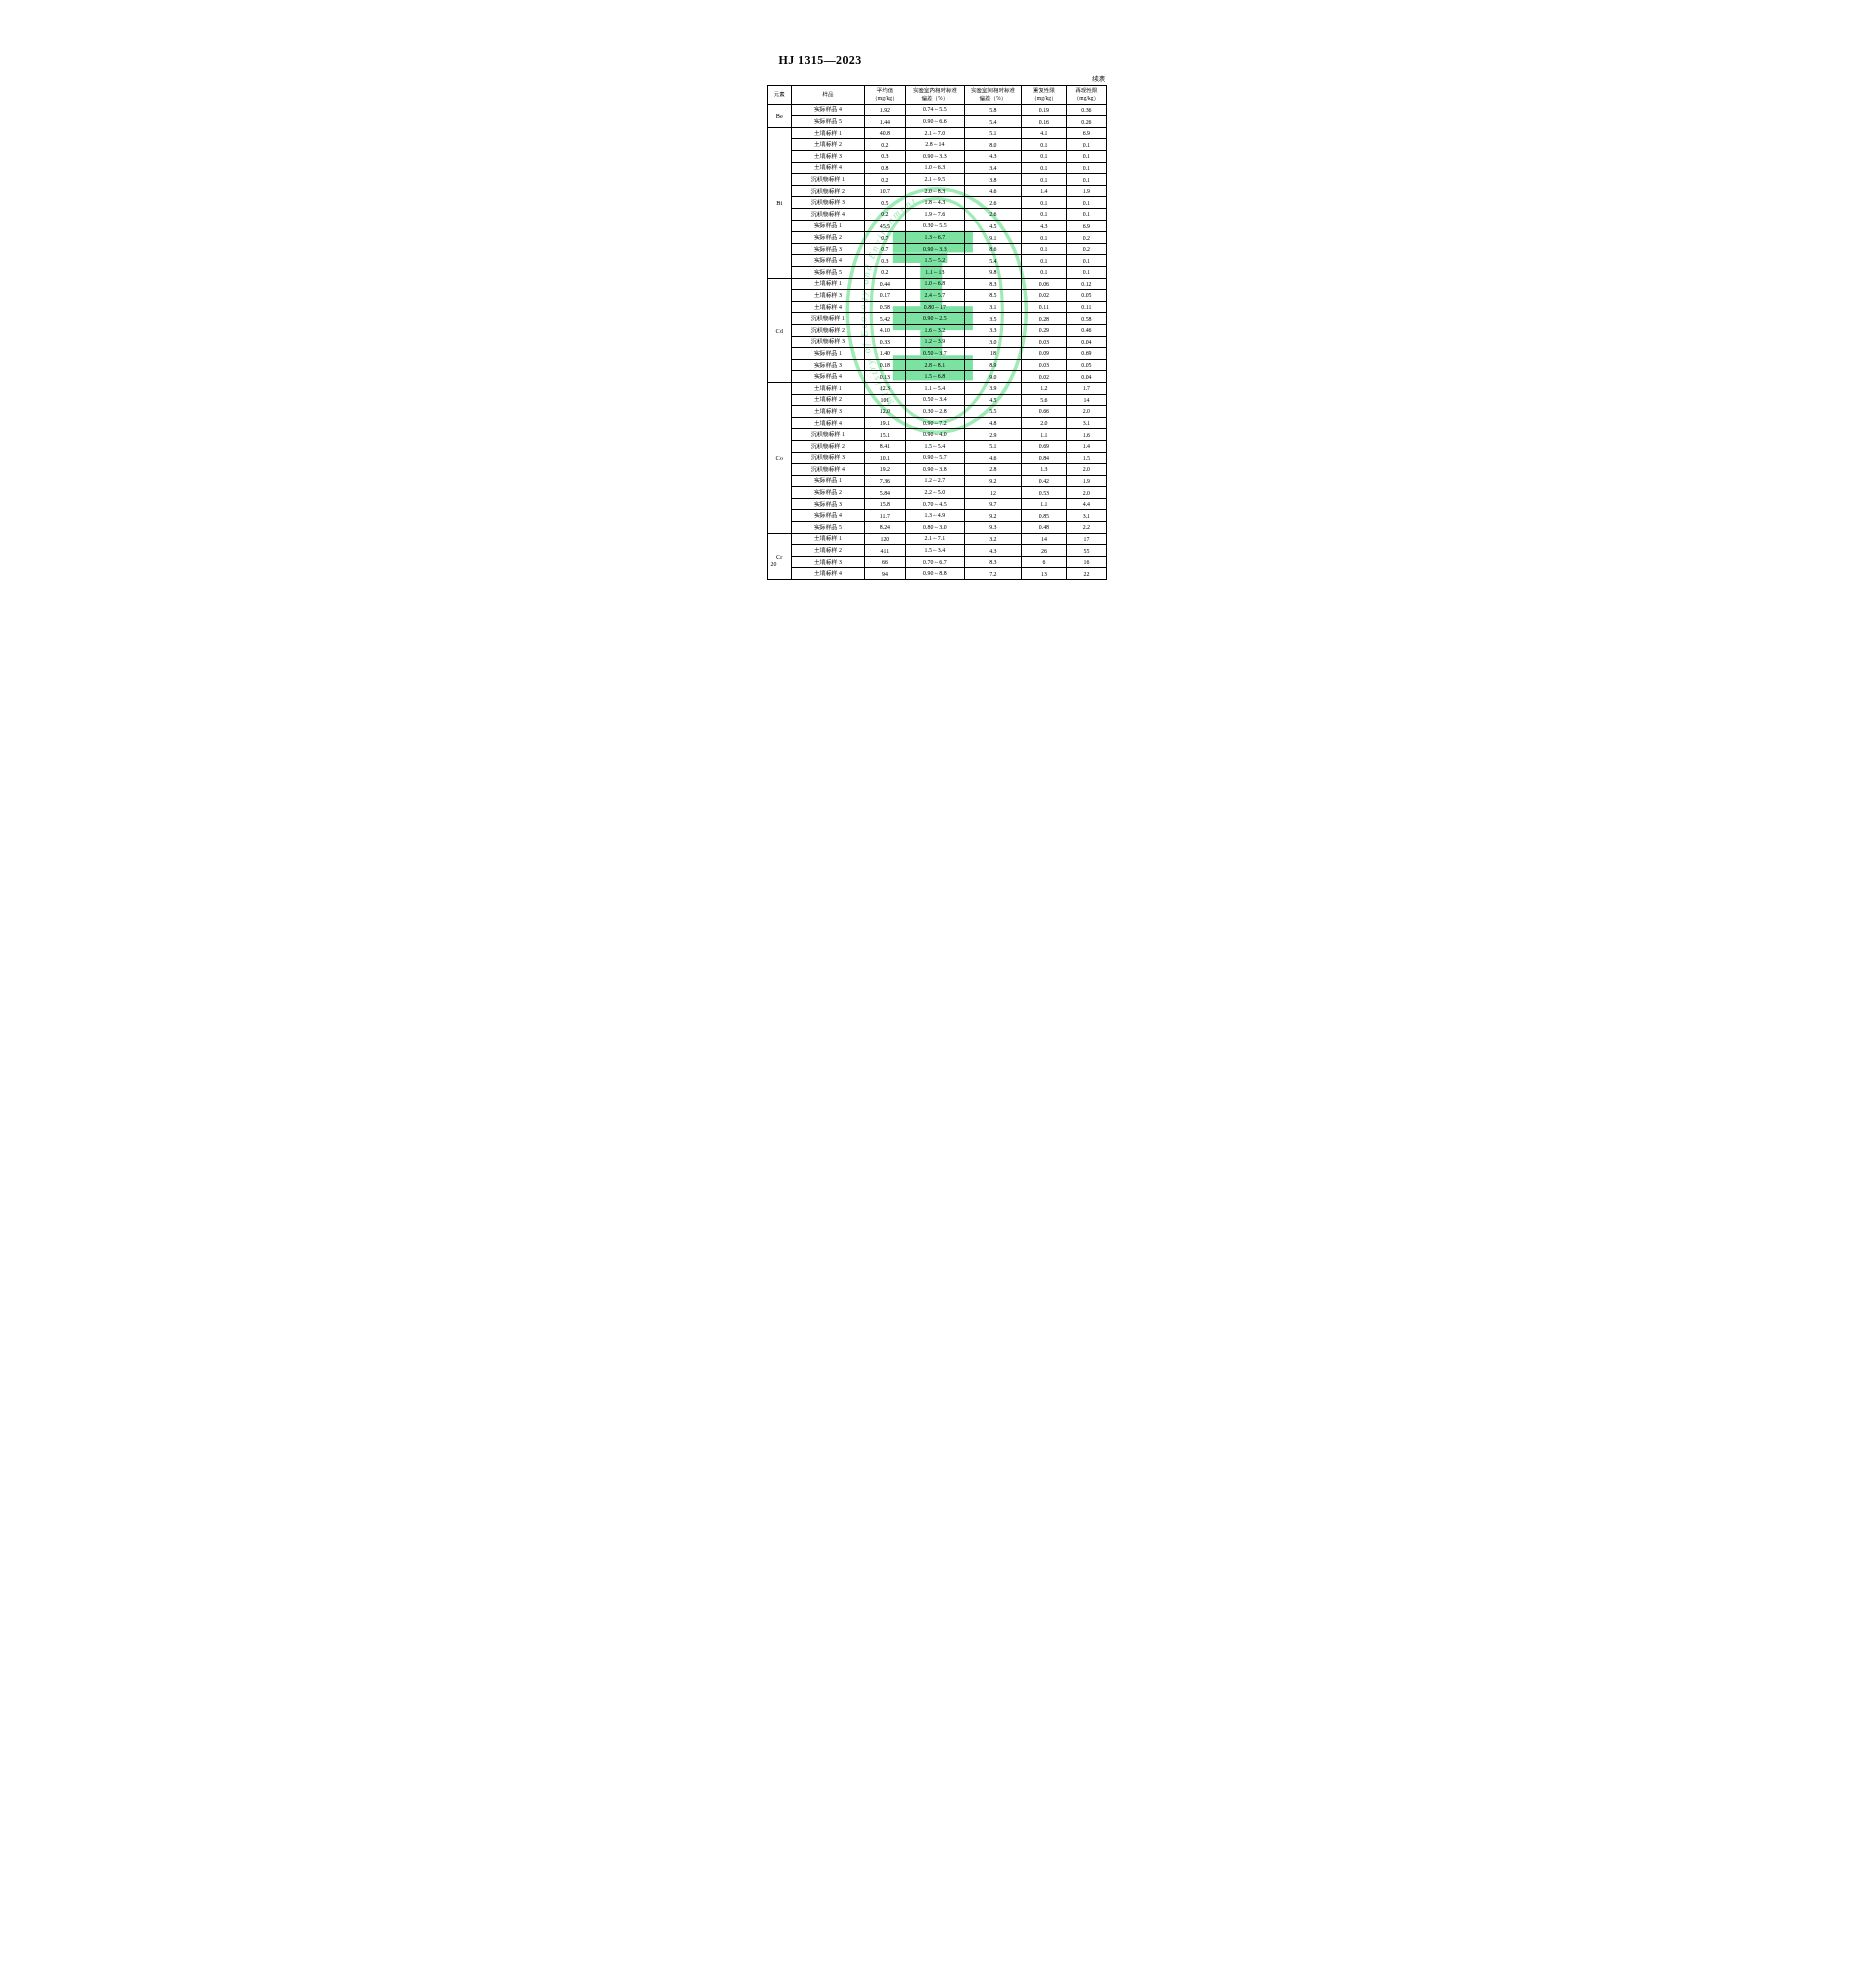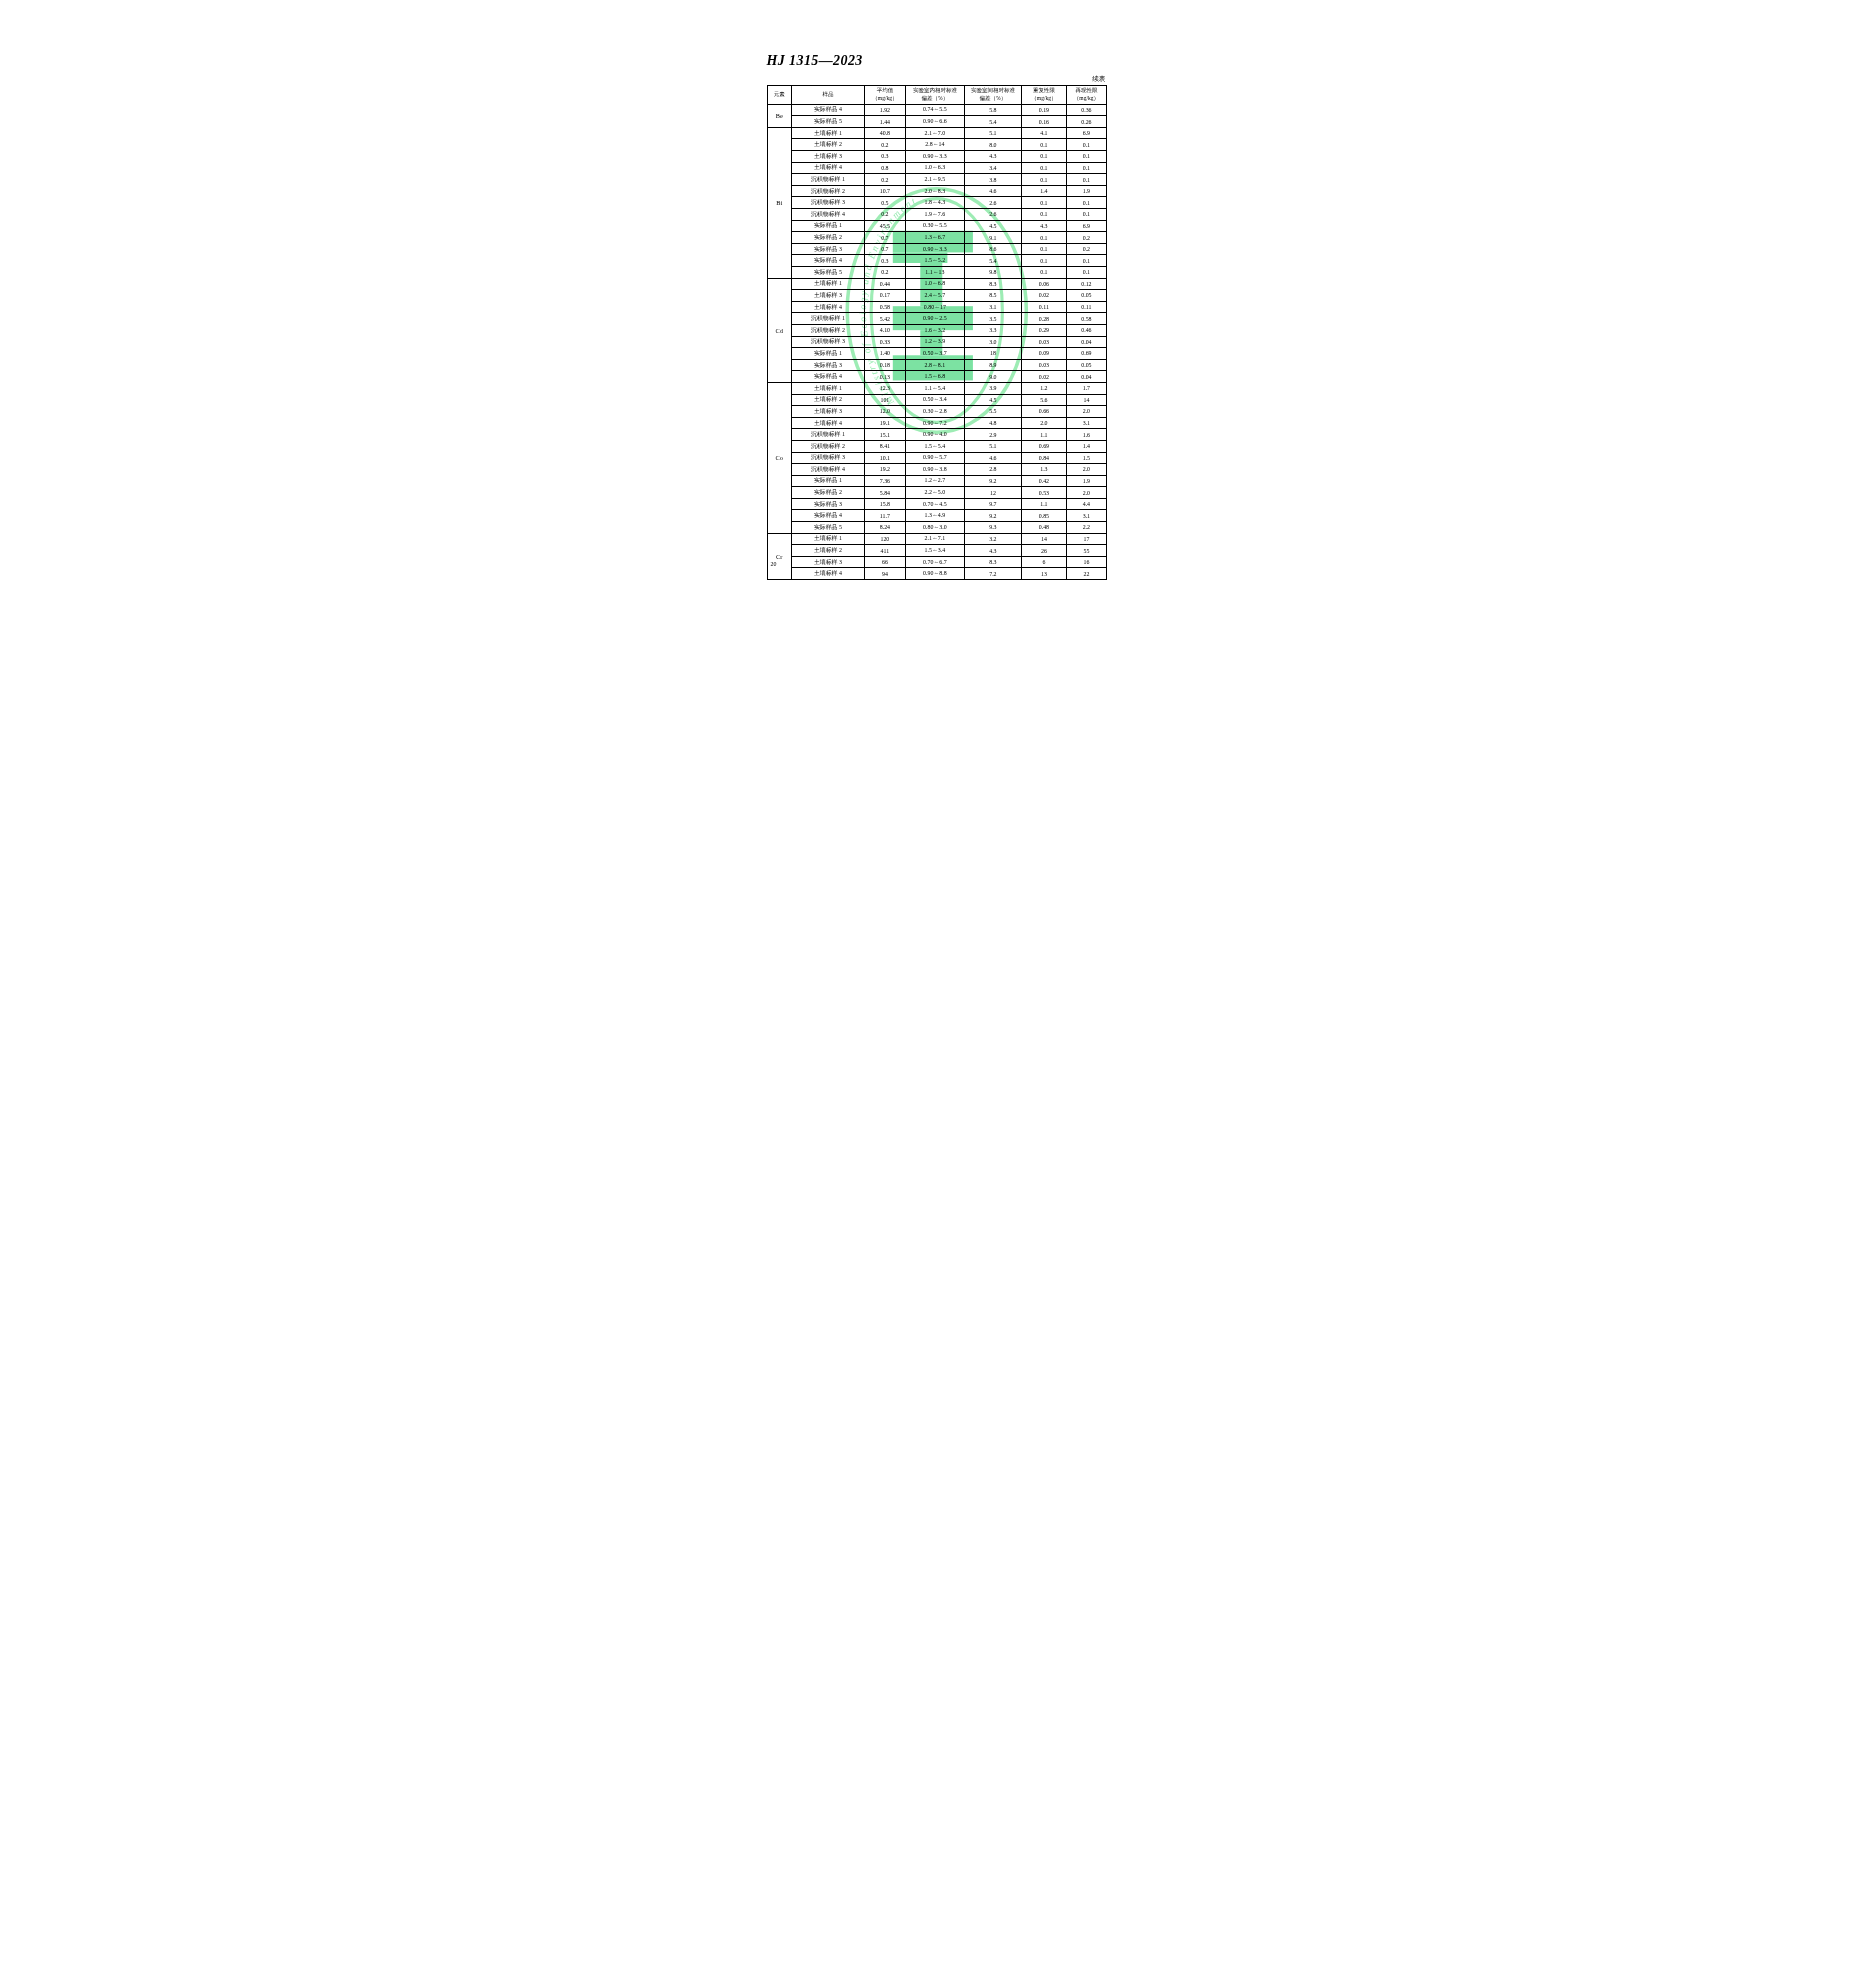--- a/index.html
+++ b/index.html
@@ -8,22 +8,22 @@
     width:432px;height:612px;
     margin:0 auto;
     background:#ffffff;
     font-family:"Liberation Serif","DejaVu Serif",serif;
     color:#000;
     overflow:hidden;
   }
   .watermark{position:absolute;left:0;top:0;z-index:1;pointer-events:none;}
   .content{position:absolute;left:0;top:0;width:100%;height:100%;z-index:2;}
   .doc-code{
-    position:absolute;left:47px;top:53px;
-    font-size:14px;font-weight:bold;letter-spacing:0.4px;font-style:italic;
+    position:absolute;left:59px;top:53px;
+    font-size:12px;font-weight:bold;letter-spacing:0.4px;
   }
   .continued{
     position:absolute;right:46px;top:75px;
     font-size:6.7px;
   }
   table.data{
     position:absolute;left:47px;top:85px;
     width:340px;
     border-collapse:collapse;
     table-layout:fixed;

